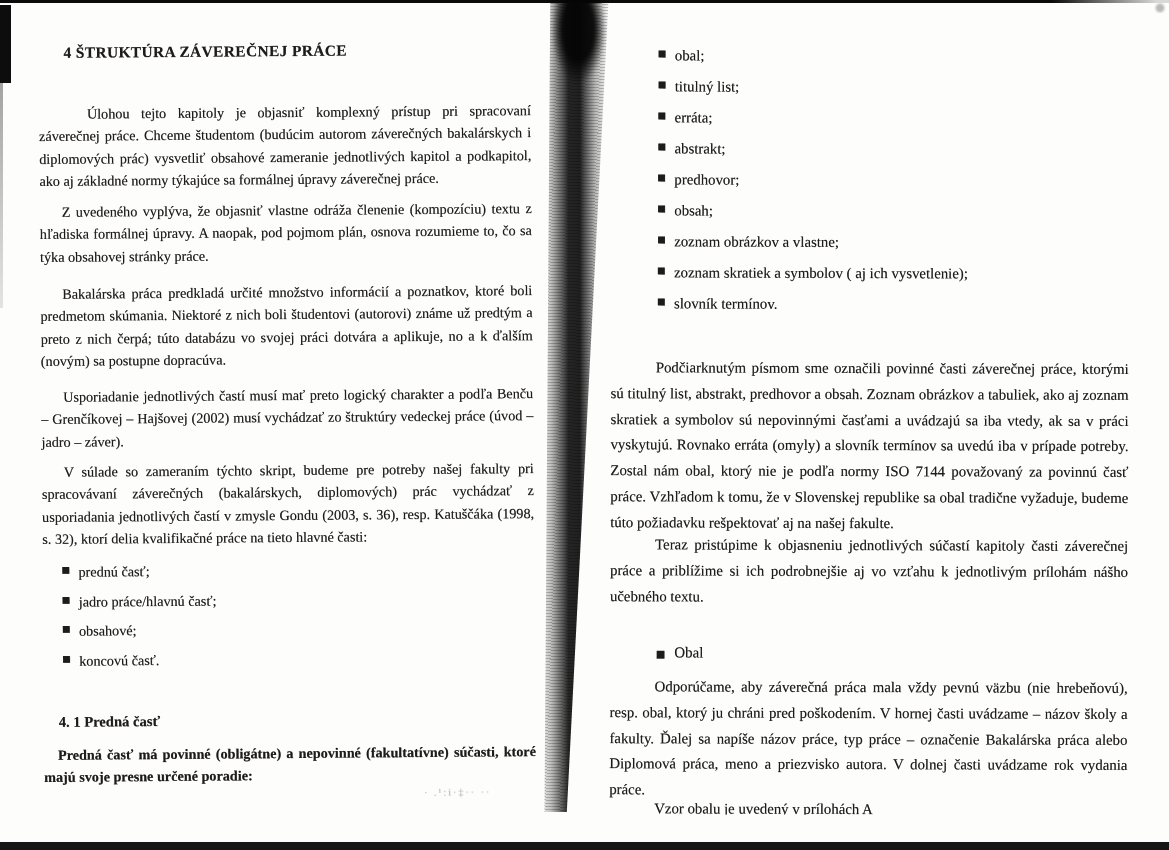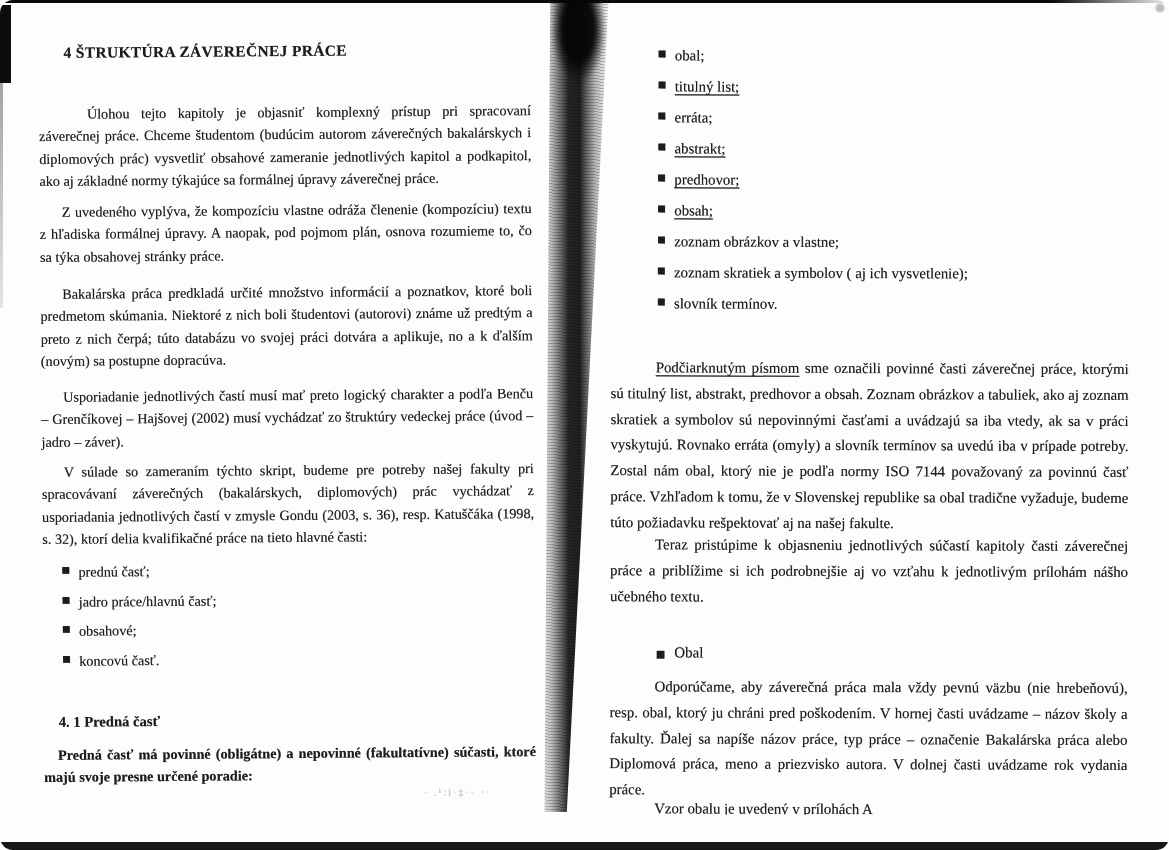--- a/index.html
+++ b/index.html
@@ -1,17 +1,17 @@
 <!DOCTYPE html>
 <html><head>
 <meta charset="utf-8">
 <style>
   html,body{margin:0;padding:0;background:#ffffff;}
   .scan{position:relative;width:1169px;height:850px;background:#fdfdfc;overflow:hidden;
-        font-family:"Liberation Serif","DejaVu Serif",serif;color:#1e1c1a;border-radius:13px;}
+        font-family:"Liberation Serif","DejaVu Serif",serif;color:#1e1c1a;}
 
   
   .topline{position:absolute;left:0;top:0;height:3px;width:100%;
            background:linear-gradient(to right,#0b0b0b 0%,#0b0b0b 90%,rgba(11,11,11,0.15) 99%);}
   .leftbar{position:absolute;left:0;top:5px;width:11px;height:78px;background:#0d0d0d;}
   .leftbar-fade{position:absolute;left:0;top:83px;width:3px;height:225px;
                 background:linear-gradient(to bottom,#5a5a5a,#cfcfcf);opacity:.55;}
   .bottombar{position:absolute;left:0;top:842px;width:100%;height:8px;background:#161616;}
 
   
@@ -31,21 +31,21 @@
   .blk{position:absolute;left:0;right:0;}
   .para{margin:0;text-align:justify;text-indent:22px;
         text-shadow:0.2px 0.2px 0.35px rgba(30,28,26,0.55);}
   .page-left .para{font-size:14.2px;line-height:22.4px;}
   .page-right .para{font-size:14.8px;line-height:25.8px;text-indent:45px;}
   h1,h2,h3{margin:0;font-weight:bold;text-shadow:0.2px 0.2px 0.35px rgba(30,28,26,0.55);}
   h1{font-size:15.4px;letter-spacing:0.4px;}
   h2{font-size:14.6px;}
   h3{font-size:15px;}
   b{font-weight:normal;}
-  .ul{text-decoration:underline;text-underline-offset:3px;text-decoration-thickness:1px;}
+  .ul{text-underline-offset:3px;text-decoration-thickness:1px;}
 
   ul.blist{list-style:none;margin:0;padding:0;}
   ul.blist li{position:relative;padding-left:17px;text-shadow:0.2px 0.2px 0.35px rgba(30,28,26,0.55);}
   .page-left ul.blist li{height:29.5px;font-size:14.2px;}
   .page-right ul.blist li{height:31px;font-size:14.8px;}
   .sq{position:absolute;left:0;top:1px;font-size:9px;line-height:inherit;
       font-family:"DejaVu Sans",sans-serif;}
   .sq-inline{position:static;font-size:10px;margin-right:9px;font-family:"DejaVu Sans",sans-serif;}
 
   .p6{font-weight:bold;font-size:14.6px;line-height:23.2px;text-indent:14px;}
@@ -71,21 +71,21 @@
   <div class="spine-top"></div>
   <div class="bottombar"></div>
   <div class="corner-mark"></div>
 
   <div class="page page-left">
 
     <h1 class="blk" style="top:42px;margin-left:25px;">4 ŠTRUKTÚRA ZÁVEREČNEJ PRÁCE</h1>
 
     <p class="para blk" style="top:101px;text-indent:48px;"><span>Úlohou tejto kapitoly je objasniť komplexný prístup pri spracovaní </span><b>záverečnej</b><span> práce. Chceme študentom (budúcim autorom záverečných bakalárskych i diplomových prác) vysvetliť obsahové zameranie jednotlivých kapitol a podkapitol, ako aj základné normy týkajúce sa formálnej úpravy záverečnej práce.</span></p>
 
-    <p class="para blk" style="top:199px;"><span>Z uvedeného vyplýva, že </span><b>kompozíciu</b><span> vlastne odráža členenie (kompozíciu) textu z hľadiska formálnej úpravy. A naopak, pod pojmom </span><b>plán</b><span>, </span><b>osnova</b><span> rozumieme to, čo sa týka obsahovej stránky práce.</span></p>
+    <p class="para blk" style="top:199px;"><span>Z uvedeného vyplýva, že </span><b>objasniť</b><span> vlastne odráža členenie (kompozíciu) textu z hľadiska formálnej úpravy. A naopak, pod pojmom </span><b>plán</b><span>, </span><b>osnova</b><span> rozumieme to, čo sa týka obsahovej stránky práce.</span></p>
 
     <p class="para blk" style="top:281px;"><b>Bakalárska</b><span> práca predkladá určité množstvo informácií a poznatkov, ktoré boli predmetom skúmania. Niektoré z nich boli študentovi (autorovi) známe už predtým a preto z nich čerpá; túto databázu vo svojej práci dotvára a aplikuje, no a k ďalším (novým) sa postupne dopracúva.</span></p>
 
     <p class="para blk" style="top:384px;">Usporiadanie jednotlivých častí musí mať preto logický charakter a podľa Benču – Grenčíkovej – Hajšovej (2002) musí vychádzať zo štruktúry vedeckej práce (úvod – jadro – záver).</p>
 
     <p class="para blk" style="top:459px;">V súlade so zameraním týchto skript, budeme pre potreby našej fakulty pri spracovávaní záverečných (bakalárskych, diplomových) prác vychádzať z usporiadania jednotlivých častí v zmysle Gondu (2003, s. 36), resp. Katuščáka (1998, s. 32),  ktorí delia kvalifikačné práce na tieto hlavné časti:</p>
 
     <ul class="blist blk" style="top:562px;margin-left:19px;">
       <li><span class="sq">■</span><span>prednú časť;</span></li>
       <li><span class="sq">■</span><span>jadro práce/hlavnú časť;</span></li>

